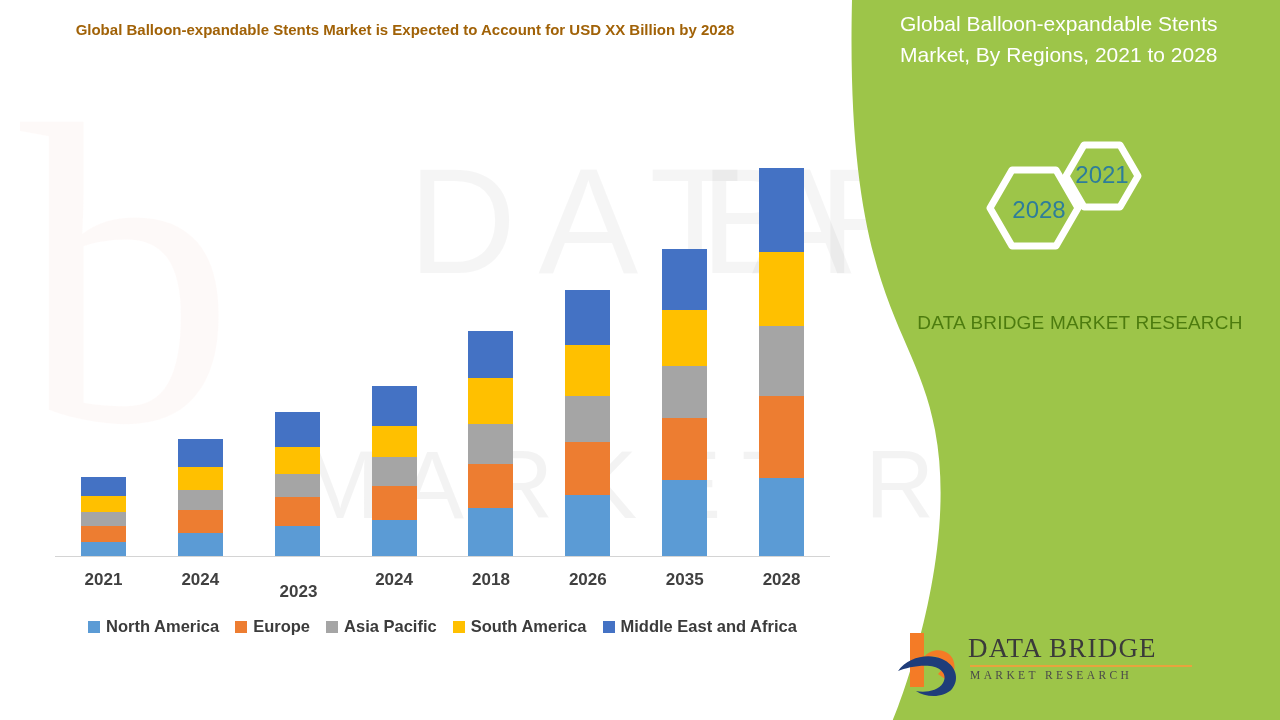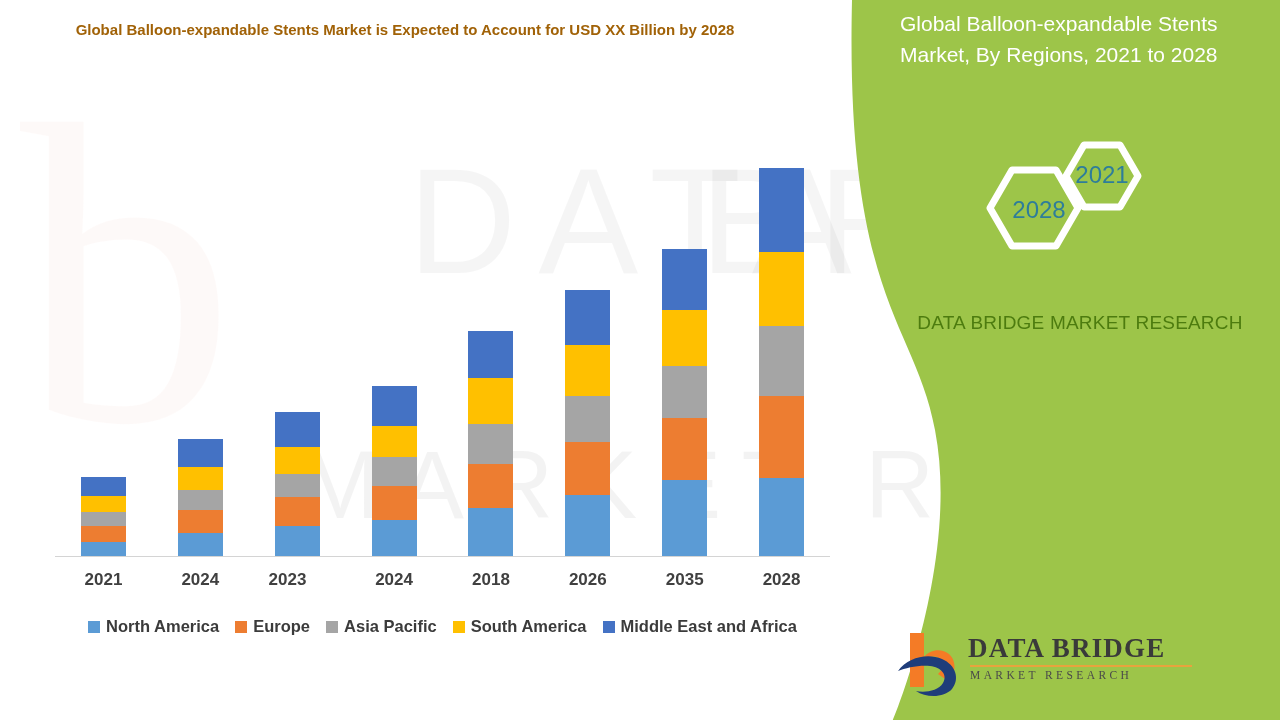--- a/index.html
+++ b/index.html
@@ -158,21 +158,21 @@
   #logo{
     position:absolute;
     left:10px;top:625px;
     width:390px;height:80px;
   }
   #logo-name{
     position:absolute;
     left:78px;top:8px;
     color:#3a3a3a;
     font-size:27px;
-    font-weight:700;
+    font-weight:400;
     letter-spacing:1.2px;
     font-family:"Liberation Serif", serif;
   }
   #logo-sub{
     position:absolute;
     left:80px;top:44px;
     color:#4a4a4a;
     font-size:11.5px;
     letter-spacing:3.4px;
     font-family:"Liberation Serif", serif;
@@ -250,21 +250,21 @@
           <div class="seg" style="background: rgb(237, 125, 49); height: 20.9366%;"></div>
           <div class="seg" style="background: rgb(165, 165, 165); height: 18.1818%;"></div>
           <div class="seg" style="background: rgb(255, 192, 0); height: 19.0083%;"></div>
           <div class="seg" style="background: rgb(68, 114, 196); height: 21.4876%;"></div>
         </div>
       </div>
     <div id="axis-line"></div>
     <div class="xlabels" id="xlabels">
         <div class="xlab" style="left: 0px; width: 96.875px;">2021</div>
         <div class="xlab" style="left: 96.875px; width: 96.875px;">2024</div>
-        <div class="xlab" style="left: 184px; width: 96.875px;">2023</div>
+        <div class="xlab" style="left: 195px; width: 96.875px; margin-top: 12px;">2023</div>
         <div class="xlab" style="left: 290.625px; width: 96.875px;">2024</div>
         <div class="xlab" style="left: 387.5px; width: 96.875px;">2018</div>
         <div class="xlab" style="left: 484.375px; width: 96.875px;">2026</div>
         <div class="xlab" style="left: 581.25px; width: 96.875px;">2035</div>
         <div class="xlab" style="left: 678.125px; width: 96.875px;">2028</div>
       </div>
     <div id="legend">
         <div class="legend-item">
           <span class="legend-swatch" style="background: rgb(91, 155, 213);"></span>
           <span class="legend-label">North America</span>

